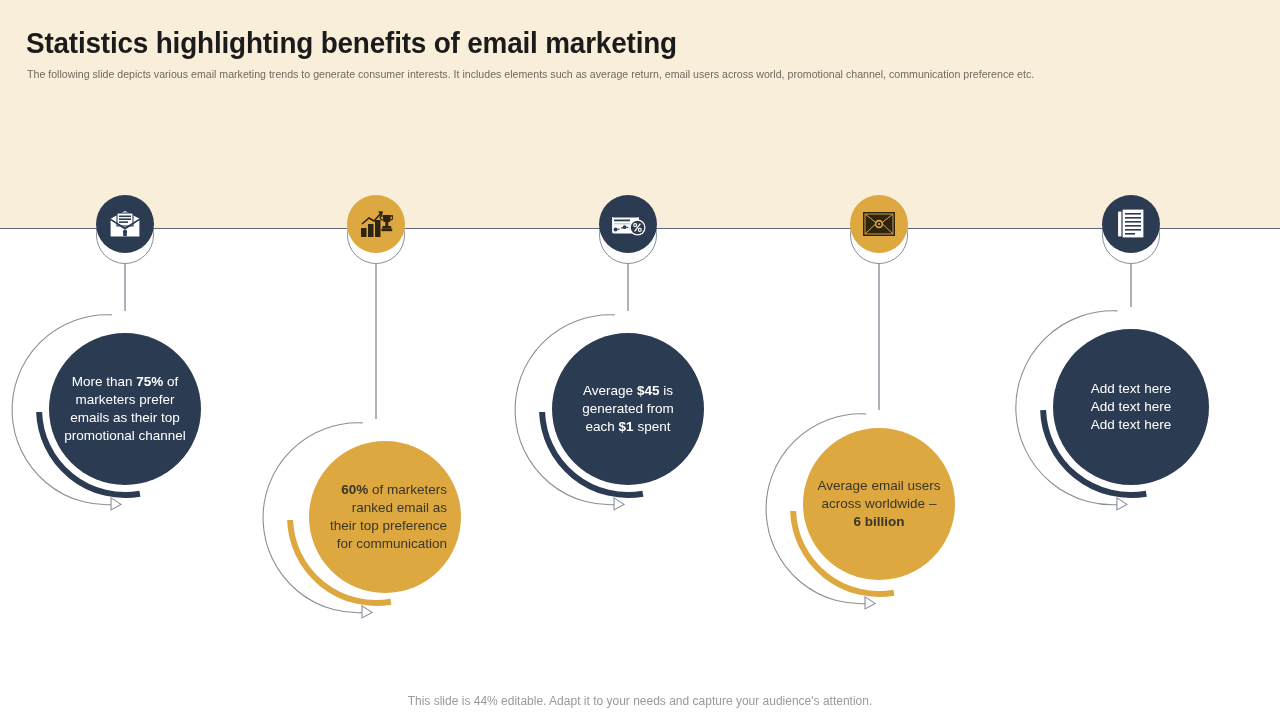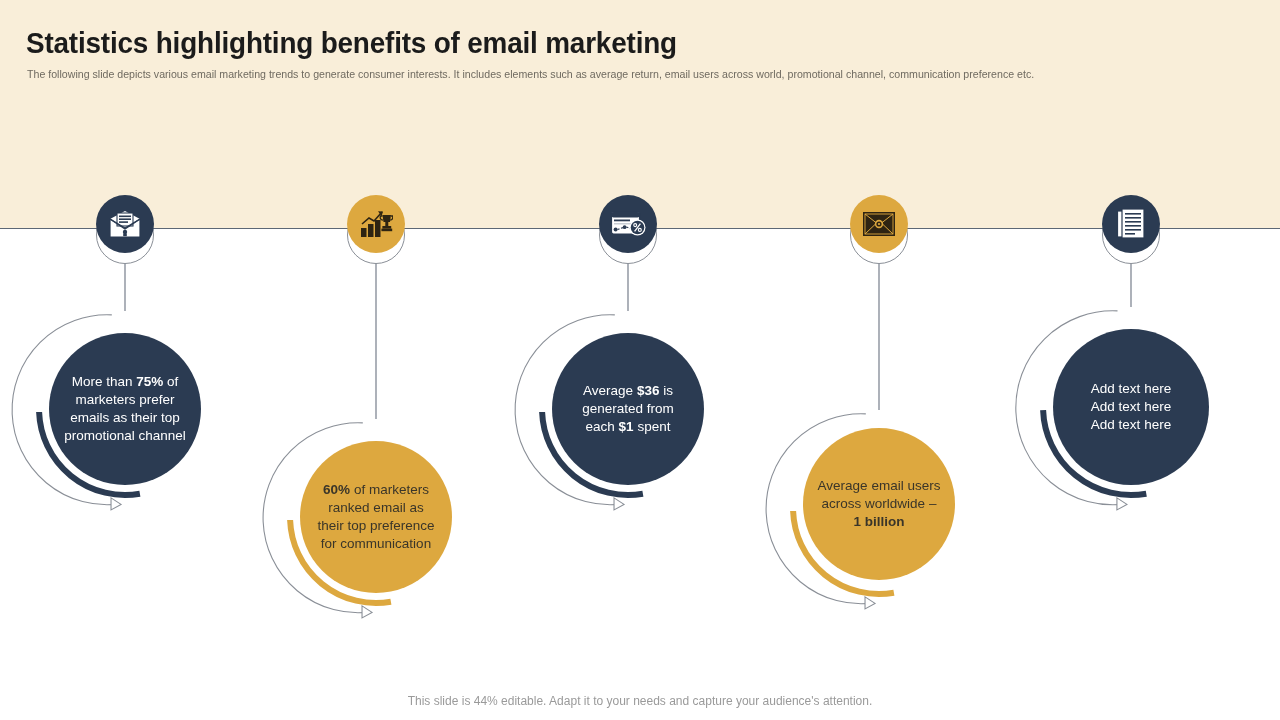--- a/index.html
+++ b/index.html
@@ -193,21 +193,21 @@
       <rect x="11" y="6.5" width="12" height="1.6" fill="#2b3b52"></rect>
       <rect x="11" y="9.4" width="12" height="1.6" fill="#2b3b52"></rect>
       <rect x="11" y="12.3" width="9" height="1.6" fill="#2b3b52"></rect>
       <path d="M2 10 L17 20 L32 10" fill="none" stroke="#2b3b52" stroke-width="1.4"></path>
       <path d="M2 10 L17 19 L32 10 L32 28 L2 28 Z" fill="none" stroke="#2b3b52" stroke-width="1.2"></path>
       <circle cx="17" cy="23" r="2.2" fill="#2b3b52"></circle>
       <rect x="15.2" y="24.6" width="3.6" height="2.6" fill="#2b3b52"></rect>
     </svg>
       </span>
     </div>
-    <div class="bubble gold" style="width: 152px; height: 152px; left: 300px; top: 441px;">
+    <div class="bubble gold" style="width: 152px; height: 152px; left: 309px; top: 441px; text-align: right;">
       <div class="bubble-text"><b>60%</b> of marketers ranked email as their top preference for communication</div>
     </div>
     <div class="icon-ring" style="left: 347px; top: 206px;"></div>
     <div class="icon-node gold" style="left: 347px; top: 195px;">
       <span style="display: flex;">
     <svg width="34" height="30" viewBox="0 0 34 30">
       <rect x="2" y="19" width="5.5" height="9" fill="#2e2412"></rect>
       <rect x="9" y="15" width="5.5" height="13" fill="#2e2412"></rect>
       <rect x="16" y="11" width="5.5" height="17" fill="#2e2412"></rect>
       <path d="M3 15 L10 9 L15 12 L23 3" fill="none" stroke="#2e2412" stroke-width="1.6"></path>
@@ -215,21 +215,21 @@
       <path d="M23.5 6 L32 6 L31 13 L24.5 13 Z" fill="#2e2412"></path>
       <path d="M23.5 7 L21.4 7 Q20.4 10.6 24 11.2" fill="none" stroke="#2e2412" stroke-width="1.3"></path>
       <path d="M32 7 L33.6 7 Q34.4 10.6 31.2 11.2" fill="none" stroke="#2e2412" stroke-width="1.3"></path>
       <rect x="26.3" y="13" width="3" height="4" fill="#2e2412"></rect>
       <rect x="23.4" y="17" width="8.8" height="2.6" fill="#2e2412"></rect>
       <rect x="22.4" y="19.6" width="10.8" height="2.6" fill="#2e2412"></rect>
     </svg>
       </span>
     </div>
     <div class="bubble navy" style="width: 152px; height: 152px; left: 552px; top: 333px;">
-      <div class="bubble-text">Average <b>$36</b> is generated from each <b>$1</b> spent</div>
+      <div class="bubble-text">Average <b>$45</b> is generated from each <b>$1</b> spent</div>
     </div>
     <div class="icon-ring" style="left: 599px; top: 206px;"></div>
     <div class="icon-node navy" style="left: 599px; top: 195px;">
       <span style="display: flex;">
     <svg width="36" height="30" viewBox="0 0 36 30">
       <rect x="1.5" y="3" width="28" height="22" rx="2" fill="#ffffff" stroke="#2b3b52" stroke-width="1.2"></rect>
       <rect x="1.5" y="3" width="28" height="5.5" rx="2" fill="#2b3b52"></rect>
       <rect x="4" y="10.5" width="16" height="1.8" fill="#2b3b52"></rect>
       <rect x="4" y="14" width="22" height="1.5" fill="#c8cdd4"></rect>
       <circle cx="5.6" cy="20.5" r="2" fill="#2b3b52"></circle>
@@ -239,21 +239,21 @@
       <circle cx="22.6" cy="20.4" r="1.9" fill="#2b3b52"></circle>
       <circle cx="27.5" cy="18.5" r="8" fill="#ffffff"></circle>
       <circle cx="27.5" cy="18.5" r="6.8" fill="#2b3b52"></circle>
       <circle cx="25.2" cy="16.1" r="1.5" fill="none" stroke="#ffffff" stroke-width="1.1"></circle>
       <circle cx="29.8" cy="20.9" r="1.5" fill="none" stroke="#ffffff" stroke-width="1.1"></circle>
       <path d="M30.4 14.6 L24.6 22.4" stroke="#ffffff" stroke-width="1.3"></path>
     </svg>
       </span>
     </div>
     <div class="bubble gold" style="width: 152px; height: 152px; left: 803px; top: 428px;">
-      <div class="bubble-text">Average email users across worldwide – <br><b>1 billion</b></div>
+      <div class="bubble-text">Average email users across worldwide – <br><b>6 billion</b></div>
     </div>
     <div class="icon-ring" style="left: 850px; top: 206px;"></div>
     <div class="icon-node gold" style="left: 850px; top: 195px;">
       <span style="display: flex;">
     <svg width="34" height="26" viewBox="0 0 34 26">
       <rect x="1" y="1" width="32" height="24" fill="#2e2412"></rect>
       <rect x="3" y="3" width="28" height="20" fill="#2e2412" stroke="#dda83f" stroke-width="0.9"></rect>
       <path d="M3 3 L17 14 L31 3" fill="none" stroke="#dda83f" stroke-width="1"></path>
       <path d="M3 23 L13 13.5 M31 23 L21 13.5" fill="none" stroke="#dda83f" stroke-width="1"></path>
       <circle cx="17" cy="13" r="4.2" fill="#dda83f"></circle>

